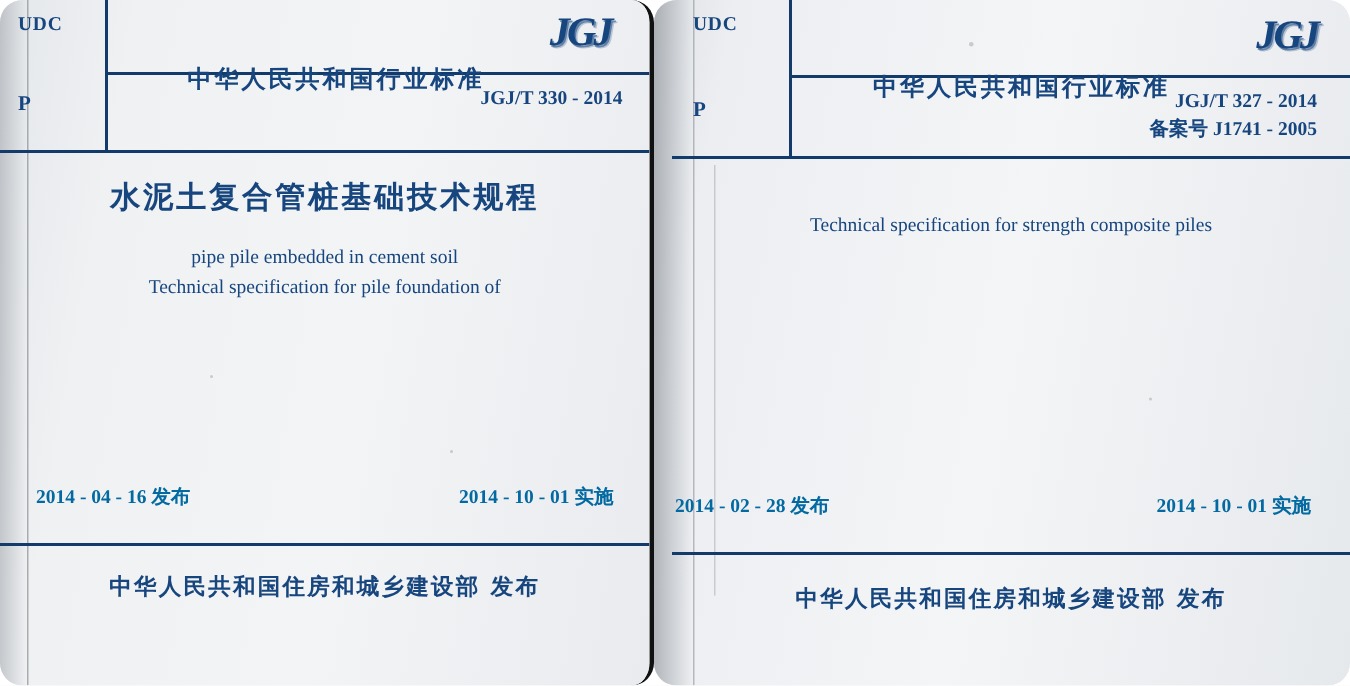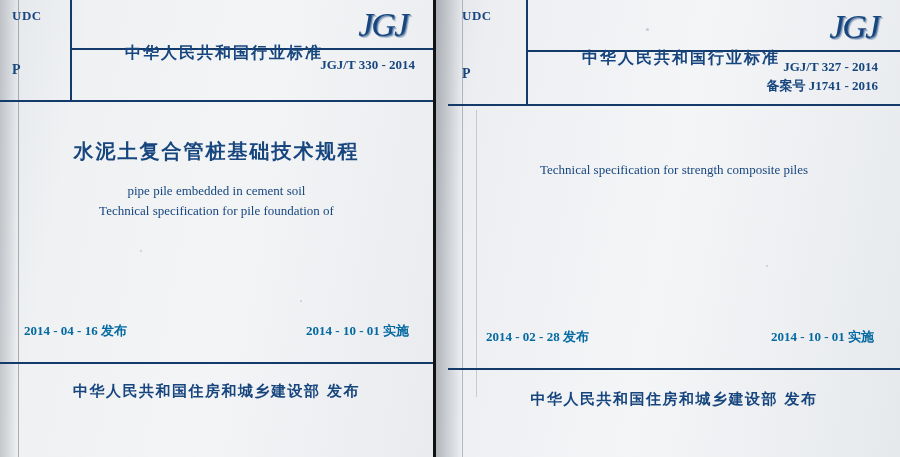--- a/index.html
+++ b/index.html
@@ -20,20 +20,21 @@
     background: #ffffff;
     display: flex;
   }
   
   .cover {
     position: relative;
     box-sizing: border-box;
     height: 457px;
     background: #eceef0;
     overflow: hidden;
+    border-radius: 15px;
   }
   .cover-left {
     width: 436px;
     border-right: 3px solid #111111;
   }
   .cover-right {
     width: 464px;
   }
   
   .paper {
@@ -124,37 +125,36 @@
     font-weight: bold;
     font-size: 13px;
     line-height: 1.45;
     color: #17467f;
   }
   .jgj-logo {
     position: absolute;
     right: 26px;
     top: 6px;
     font-family: "Liberation Serif", serif;
-    font-weight: normal;
+    font-weight: bold;
     font-style: italic;
-    font-size: 34px;
+    font-size: 27px;
     color: #17467f;
     letter-spacing: -2px;
     text-shadow: 1px 1px 0 rgba(23,70,127,0.55), 2px 2px 0 rgba(23,70,127,0.25);
   }
 
   
   .title-block {
     position: absolute;
     left: 0; right: 0;
     top: 118px;
     text-align: center;
     padding: 0 24px;
     box-sizing: border-box;
-    margin-top: 20px;
   }
   .title-cn {
     font-family: "DejaVu Sans", sans-serif;
     font-weight: bold;
     font-size: 20px;
     letter-spacing: 2px;
     color: #17467f;
   }
   .title-en {
     margin-top: 16px;
@@ -171,21 +171,21 @@
     top: 322px;
     display: flex;
     justify-content: space-between;
     padding: 0 24px;
     box-sizing: border-box;
     font-family: "Liberation Serif", serif;
     font-weight: bold;
     font-size: 13px;
     color: #0369a1;
   }
-  .dates-r { top: 328px; padding: 0 26px 0 50px; }
+  .dates-r { top: 328px; padding: 0 26px 0 14px; }
 
   
   .bottom-rule {
     position: absolute;
     left: 0; right: 0;
     top: 362px;
     height: 2px;
     background: #123a6b;
   }
   .publisher {
@@ -261,21 +261,21 @@
 
     <div class="hdr" style="left:12px; height:104px;">
       <div class="hdr-left-col" style="width:78px;"></div>
       <div class="hdr-line" style="left:78px; top:50px;"></div>
       <div class="hdr-udc" style="left:14px; top:8px;">UDC</div>
       <div class="hdr-p" style="left:14px; top:66px;">P</div>
       <div class="hdr-title-cn" style="top:20px; padding-right:120px;">中华人民共和国行业标准</div>
       <div class="jgj-logo" style="right:22px; top:8px;">JGJ</div>
       <div class="hdr-code" style="right:22px; top:58px;">
         <div>JGJ/T 327 - 2014</div>
-        <div>备案号 J1741 - 2016</div>
+        <div>备案号 J1741 - 2005</div>
       </div>
     </div>
 
     <div class="title-block" style="top:124px; left:12px;">
       <div class="title-en">
         <div>Technical specification for strength composite piles</div>
       </div>
     </div>
 
     <div class="dates dates-r">

